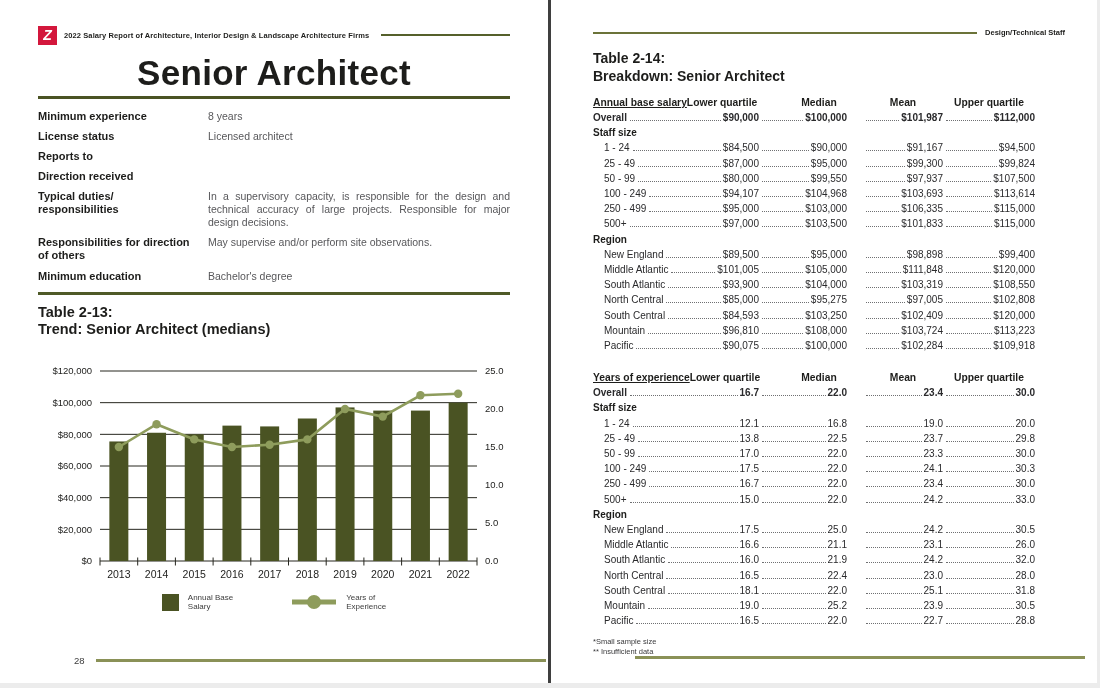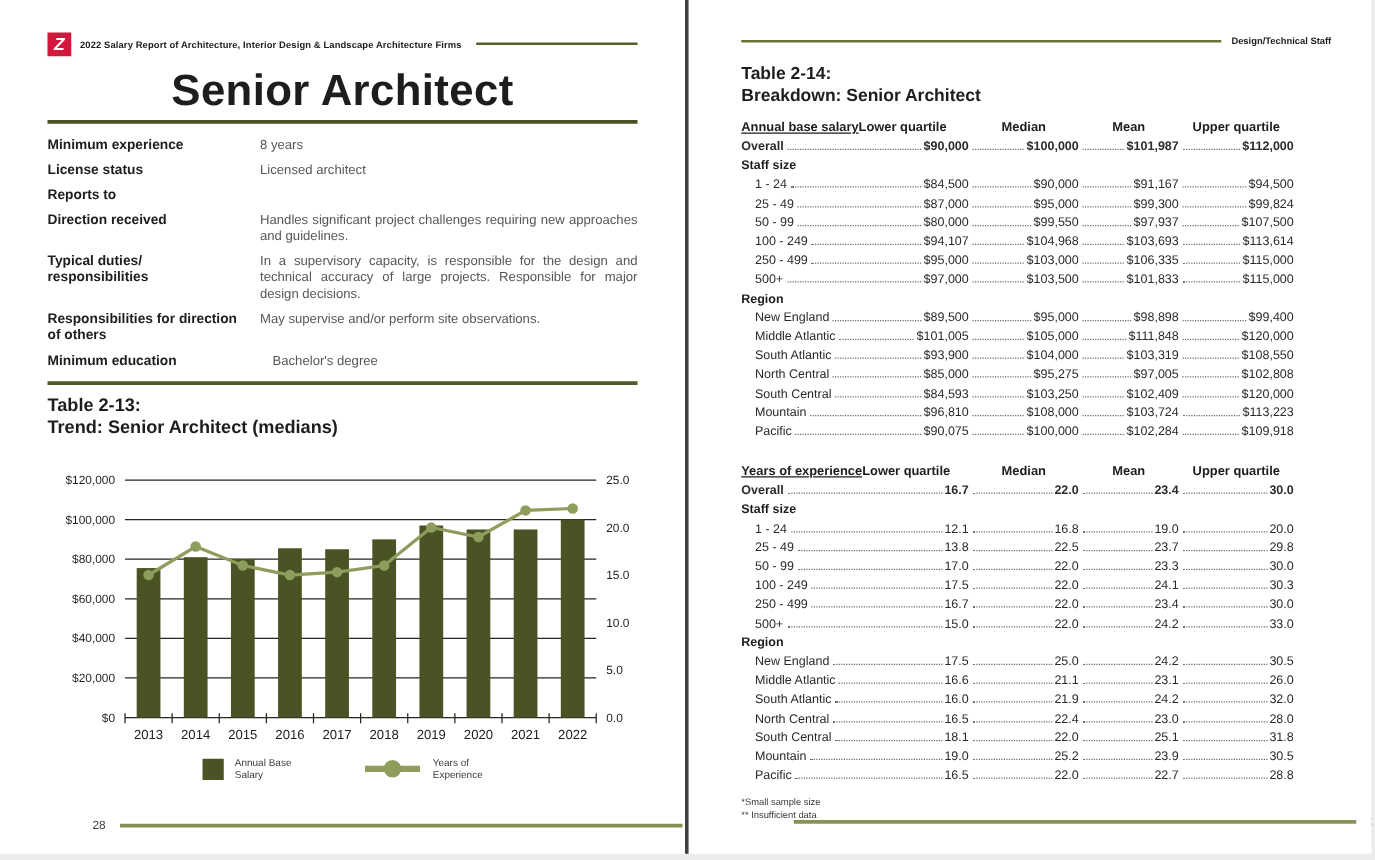--- a/index.html
+++ b/index.html
@@ -23,21 +23,21 @@
           font-weight:700; font-size:14px; font-style:italic; line-height:1; }
   .report-title { font-size:7.5px; font-weight:700; white-space:nowrap; letter-spacing:0.1px; }
   .lp-header-rule { flex:1; height:2px; background:#55602b; margin-left:5px; }
 
   .lp-title { text-align:center; font-size:35px; font-weight:800; letter-spacing:0.3px;
               margin-top:9px; line-height:38px; }
   .title-rule { height:3px; background:#4a5323; margin-top:4px; }
 
   .details { margin-top:11px; }
   .detail-row { display:flex; margin-bottom:7px; }
-  .detail-row:last-child { margin-top:8px;gap:10px; }
+  .detail-row:last-child { margin-top:8px; }
   .detail-label { flex:none; width:170px; font-weight:700; font-size:11px;
                   line-height:13px; white-space:pre-line; }
   .detail-value { flex:1; font-size:10.5px; line-height:13px; color:#57575a;
                   text-align:justify; }
 
   .section-rule { height:2.5px; background:#4f5a28; margin-top:9px; }
   .chart-title { font-size:14.5px; font-weight:800; line-height:17.5px; margin-top:9px; }
 
   #trend-chart { display:block; margin-top:2px; }
 
@@ -65,21 +65,21 @@
   .hc1 { flex:1; text-align:left; }
   .hc2 { width:88px; flex:none; text-align:center; }
   .hc3 { width:80px; flex:none; text-align:center; }
   .hc4 { width:92px; flex:none; text-align:center; }
   .t-row { display:flex; line-height:15.2px; color:#2a2a2c; }
   .t-row.bold { font-weight:700; }
   .t-row.indent { padding-left:11px; }
   .t-row-label { flex:none; white-space:nowrap; }
   .t-cell { display:flex; align-items:baseline; }
   .t-cell.c1 { flex:1; } .t-cell.c2 { width:88px; flex:none; }
-  .t-cell.c3 { width:80px; flex:none; } .t-cell.c4 { width:92px; flex:none; }
+  .t-cell.c3 { width:80px; flex:none;margin-left:16px; } .t-cell.c4 { width:92px; flex:none; }
   .t-cell .dots { flex:1; border-bottom:1.5px dotted #6f7072; margin:0 2px 3px 3px; }
   .t-cell .val { white-space:nowrap; }
   .t-group { font-weight:700; line-height:15.2px; }
 
   .footnotes { margin-top:8px; font-size:7.5px; line-height:10px; color:#3a3a3c; }
   .rp-footer { position:absolute; left:42px; top:652px; width:472px;
                display:flex; align-items:center; gap:11px; }
 </style>
 </head>
 <body>
@@ -103,21 +103,20 @@
         </div>
         <div class="detail-row">
           <div class="detail-label">License status</div>
           <div class="detail-value">Licensed architect</div>
         </div>
         <div class="detail-row">
           <div class="detail-label">Reports to</div>
         </div>
         <div class="detail-row">
           <div class="detail-label">Direction received</div>
-          <div class="detail-value">Handles significant project challenges requiring new approaches and guidelines.</div>
         </div>
         <div class="detail-row">
           <div class="detail-label">Typical duties/
 responsibilities</div>
           <div class="detail-value">In a supervisory capacity, is responsible for the design and technical accuracy of large projects. Responsible for major design decisions.</div>
         </div>
         <div class="detail-row">
           <div class="detail-label">Responsibilities for direction
 of others</div>
           <div class="detail-value">May supervise and/or perform site observations.</div>

